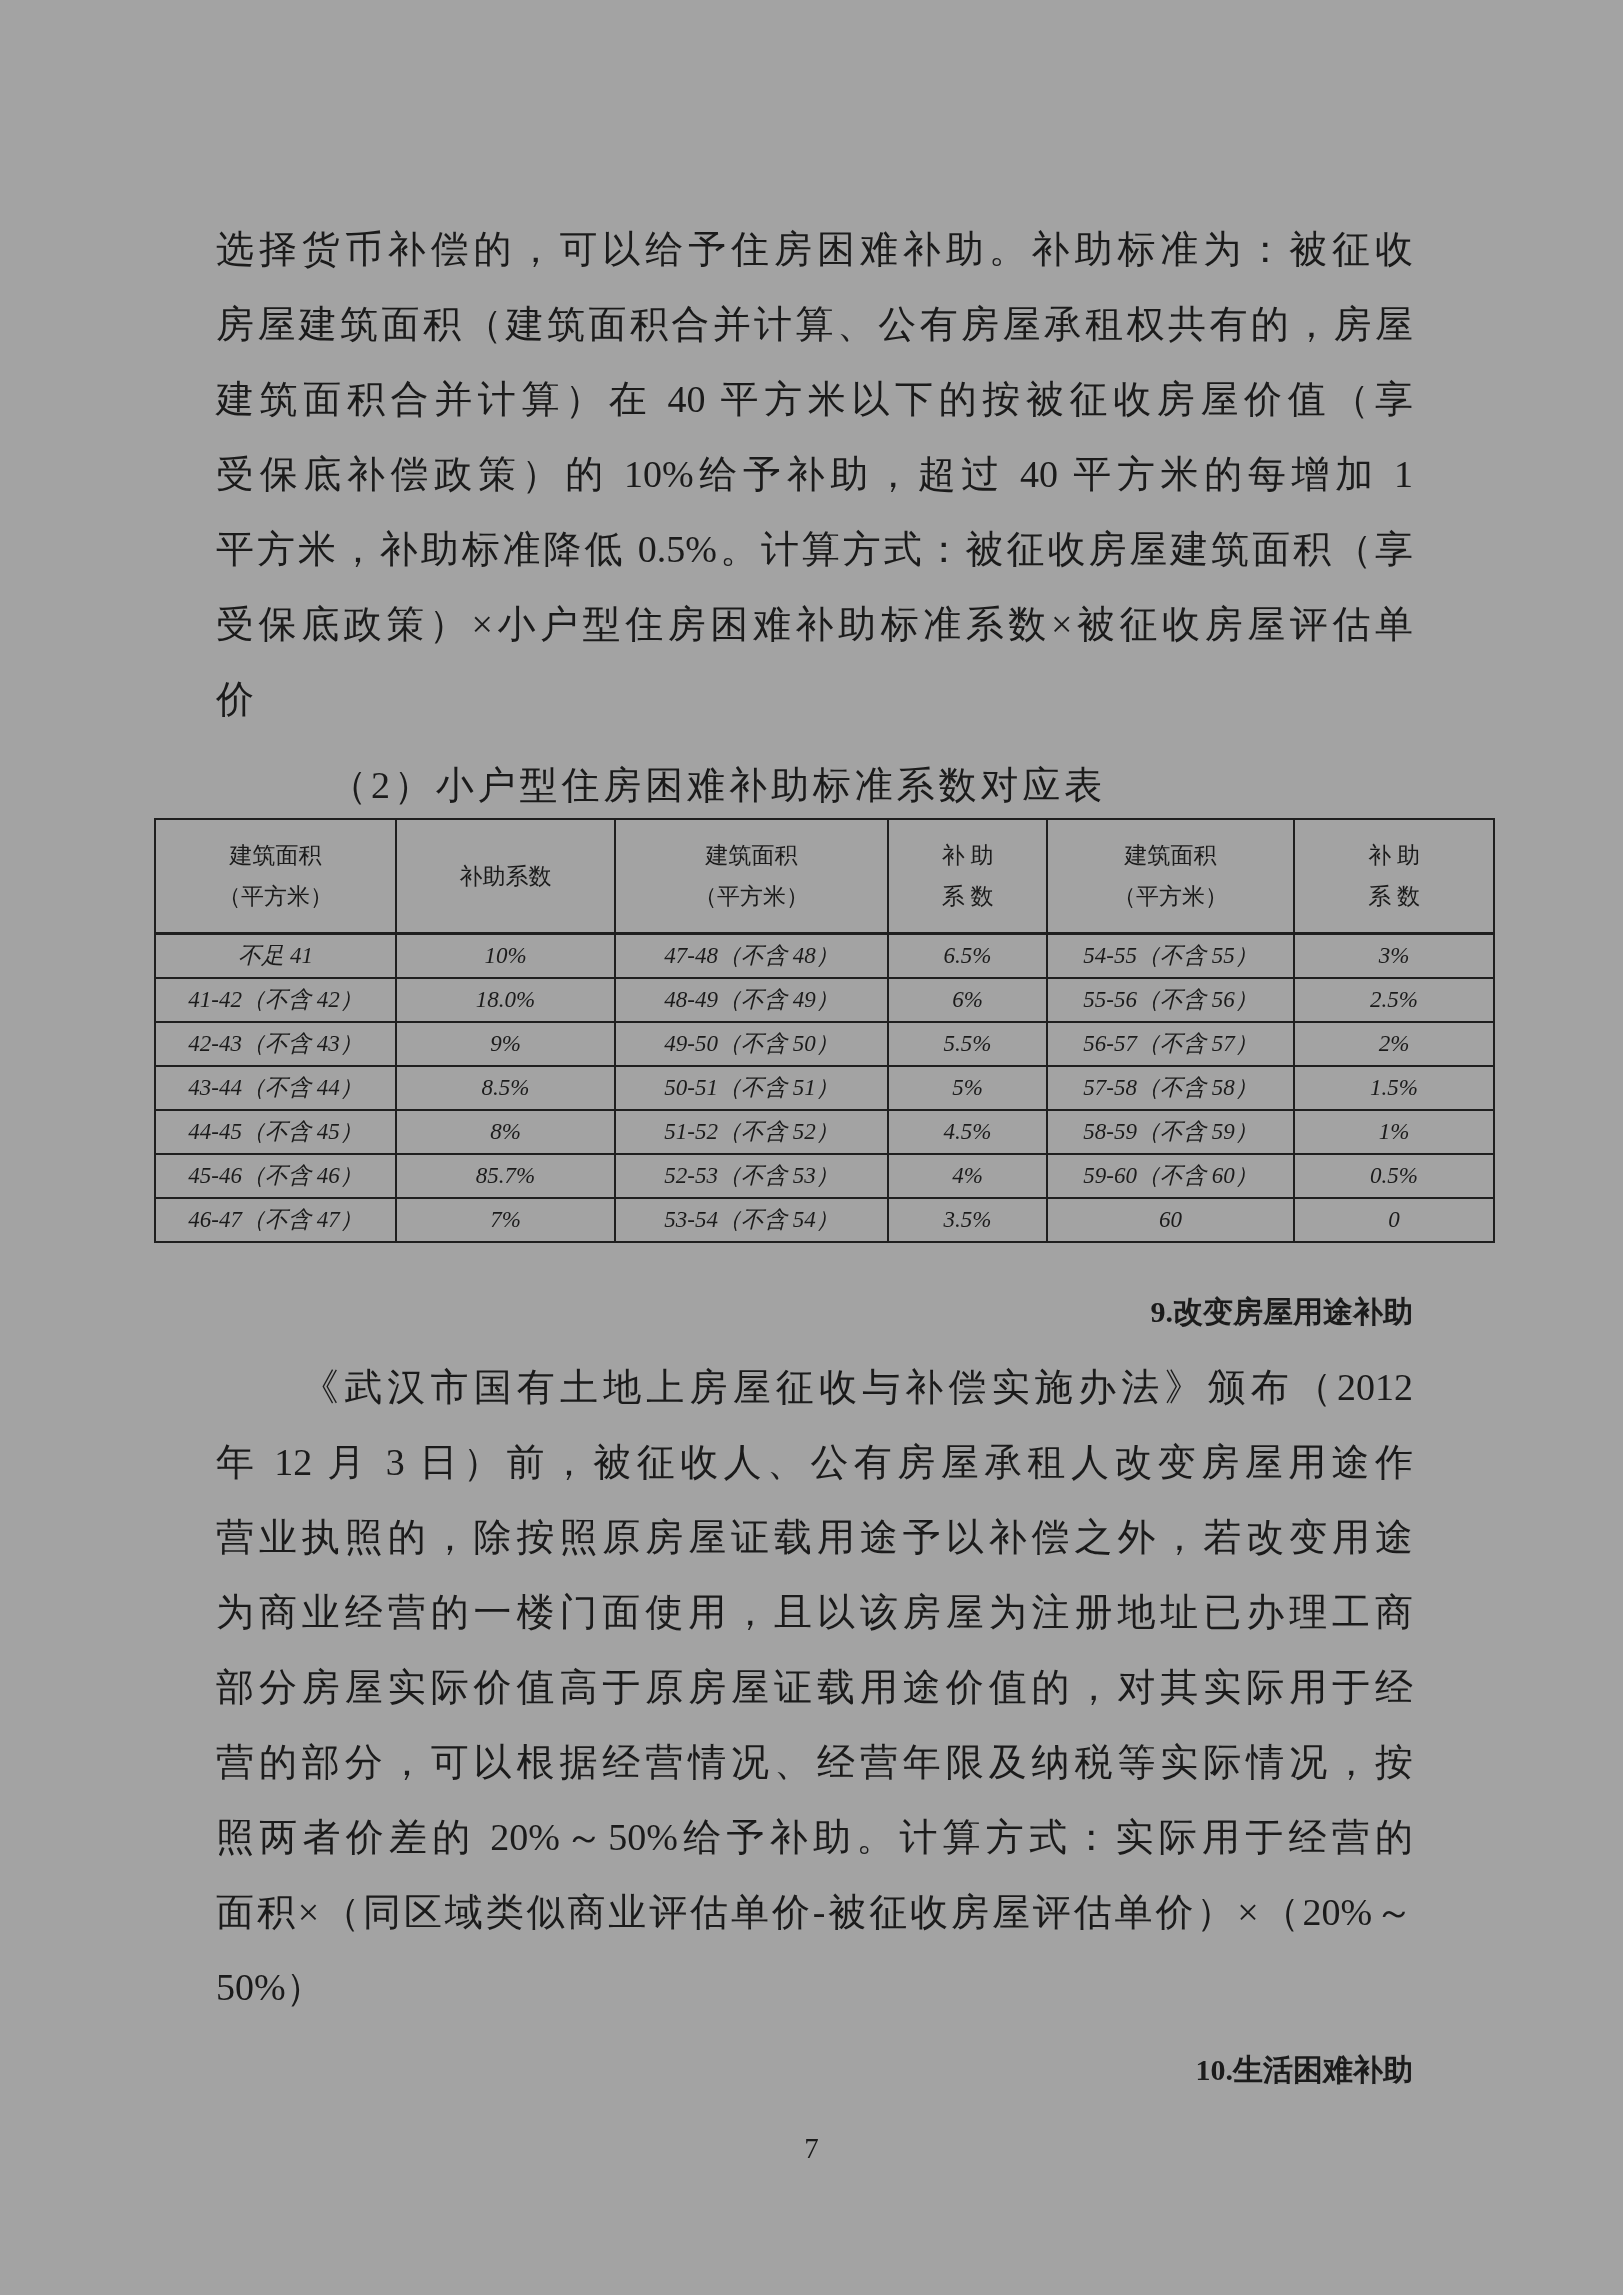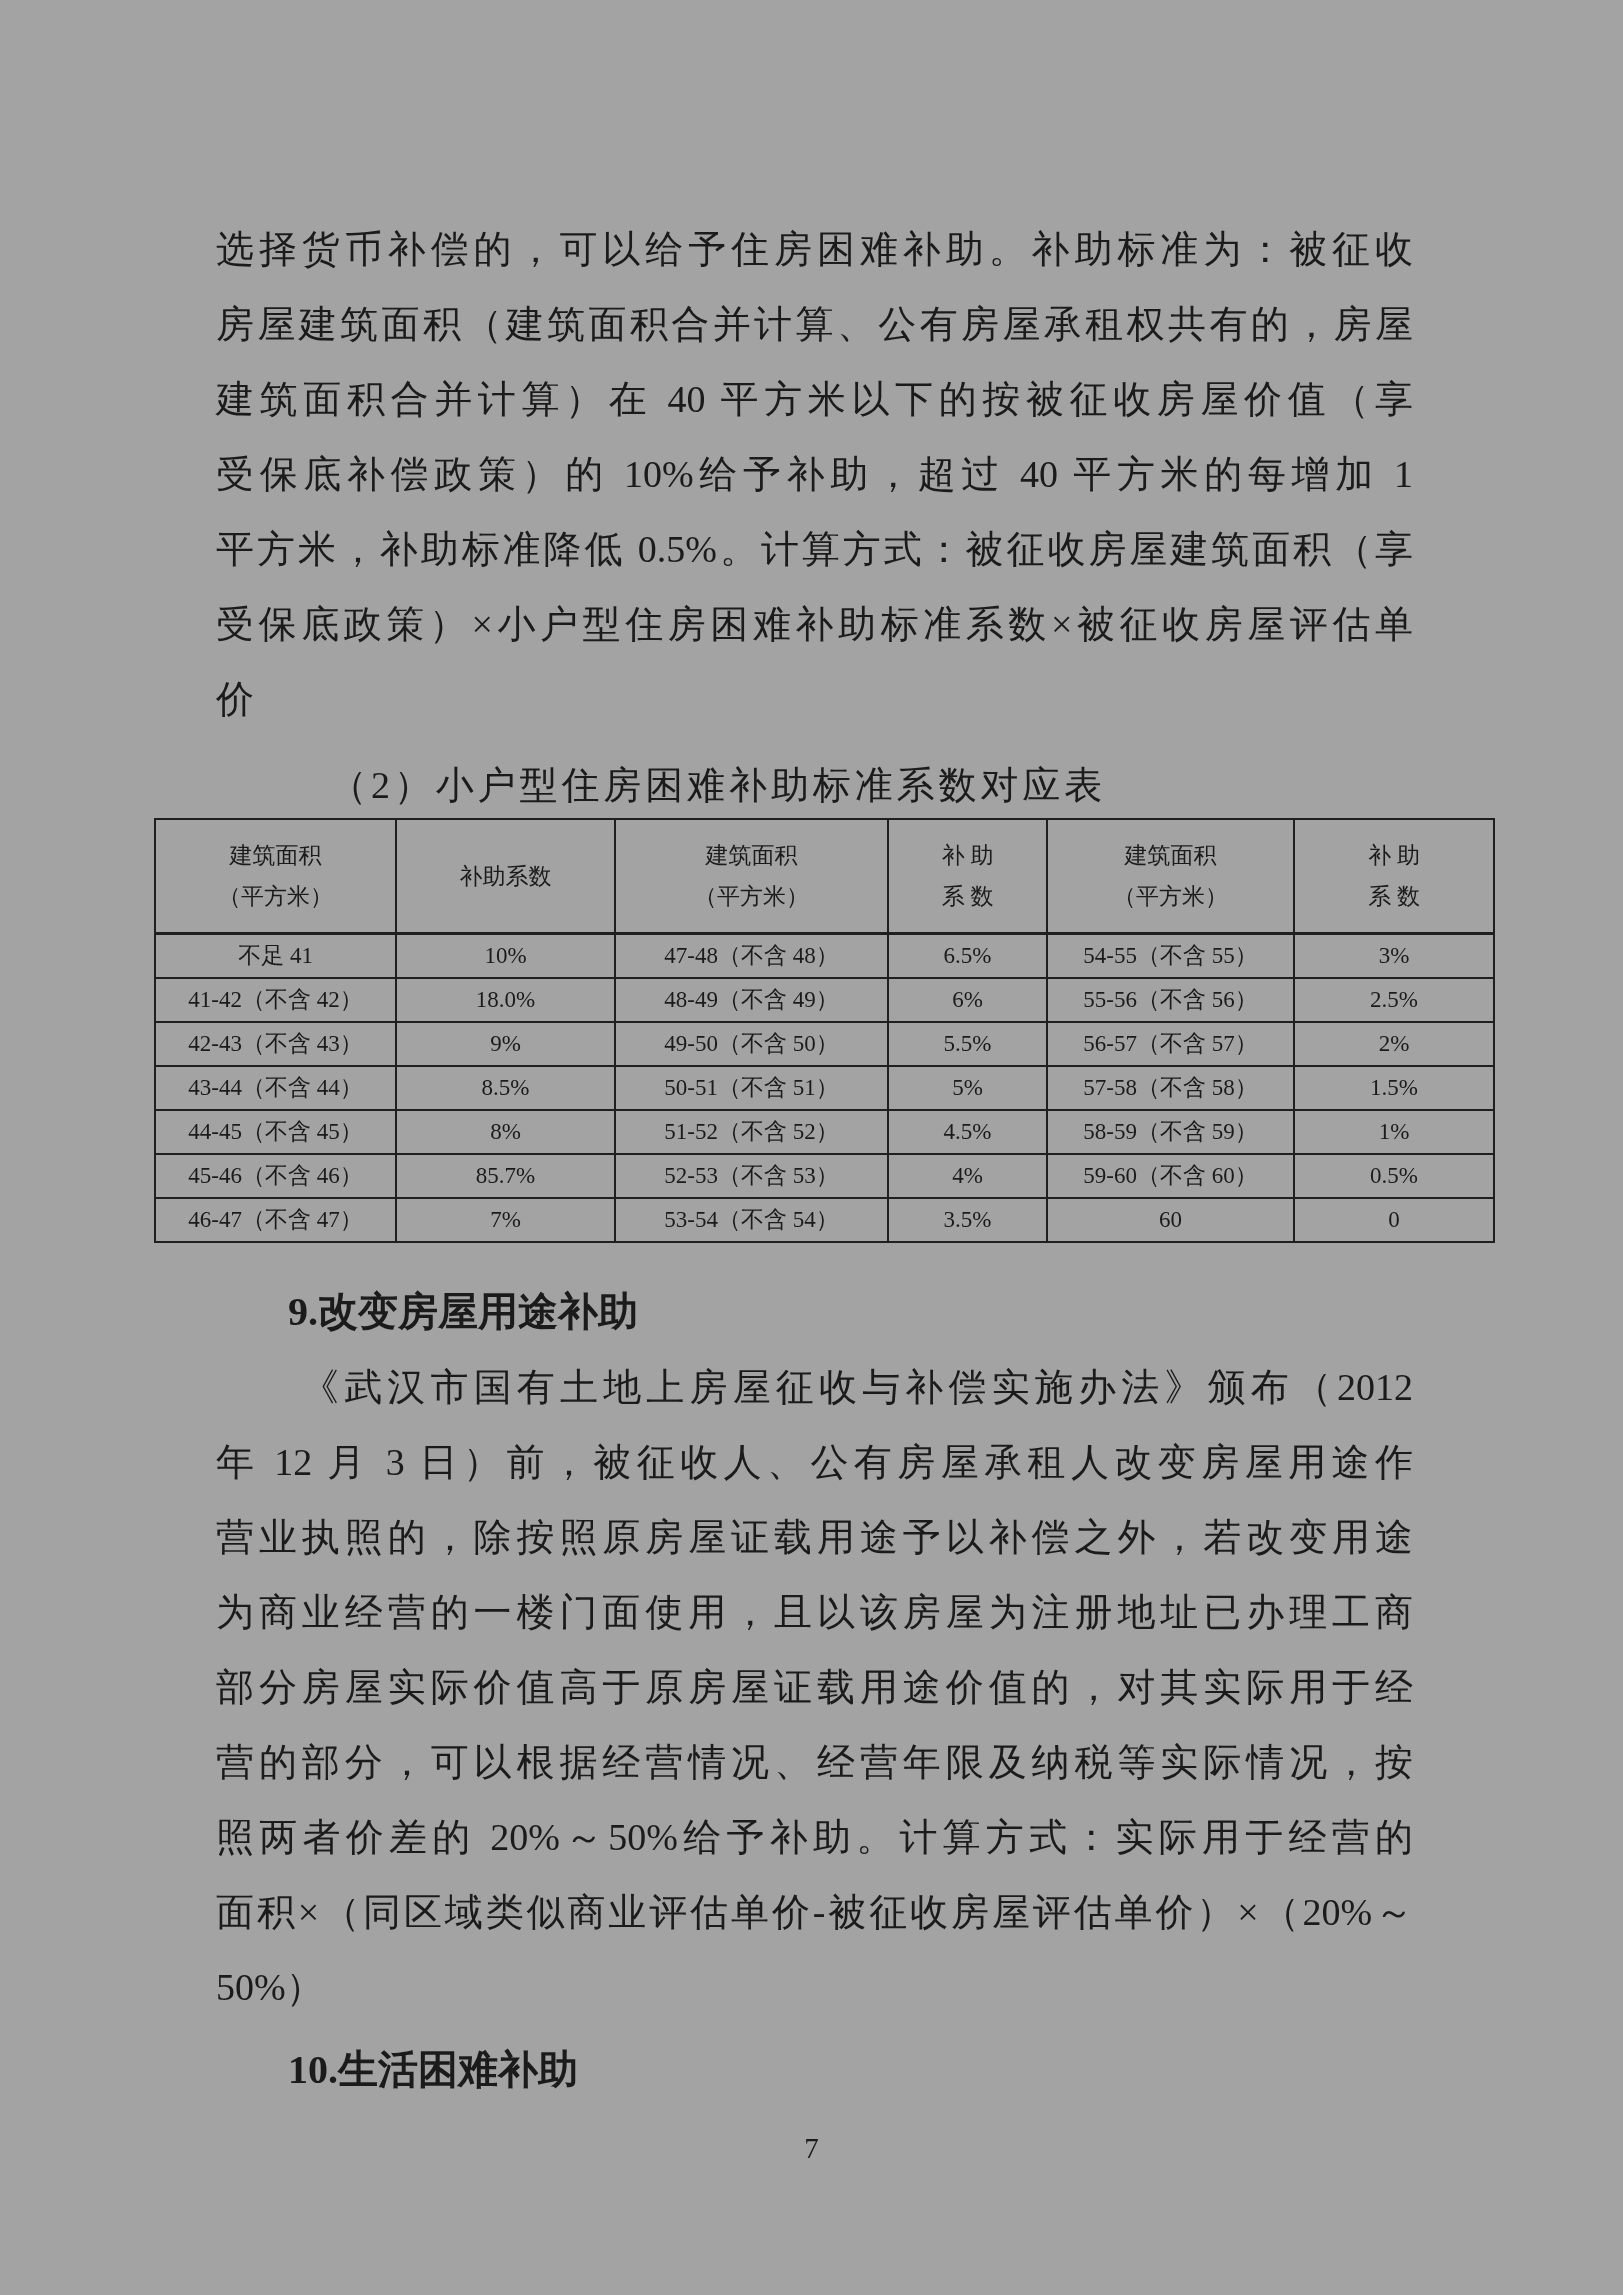--- a/index.html
+++ b/index.html
@@ -44,24 +44,25 @@
     width: 1197px;
     font-size: 38px;
     line-height: 75px;
     text-indent: 113px;
     letter-spacing: 3.9px;
   }
   .section-heading {
     position: absolute;
     left: 216px;
     width: 1197px;
-    font-size: 40px;
+    font-size: 30px;
     line-height: 75px;
     font-weight: bold;
     text-indent: 72px;
+    text-align: right;
   }
   #s9h { top: 1274px; }
   #s10h { top: 2032px; }
   table.subsidy {
     position: absolute;
     left: 154px;
     top: 818px;
     width: 1339px;
     border-collapse: collapse;
     table-layout: fixed;
@@ -83,20 +84,21 @@
     height: 112px;
     border-bottom: 3.3px solid #1f1f1f;
   }
   table.subsidy thead th .hline {
     line-height: 41px;
   }
   table.subsidy tbody td {
     height: 42px;
     line-height: 42px;
     white-space: nowrap;
+    font-style: italic;
   }
   .page-number {
     position: absolute;
     left: 0;
     top: 2133px;
     width: 1623px;
     text-align: center;
     font-size: 29px;
     line-height: 31px;
   }

